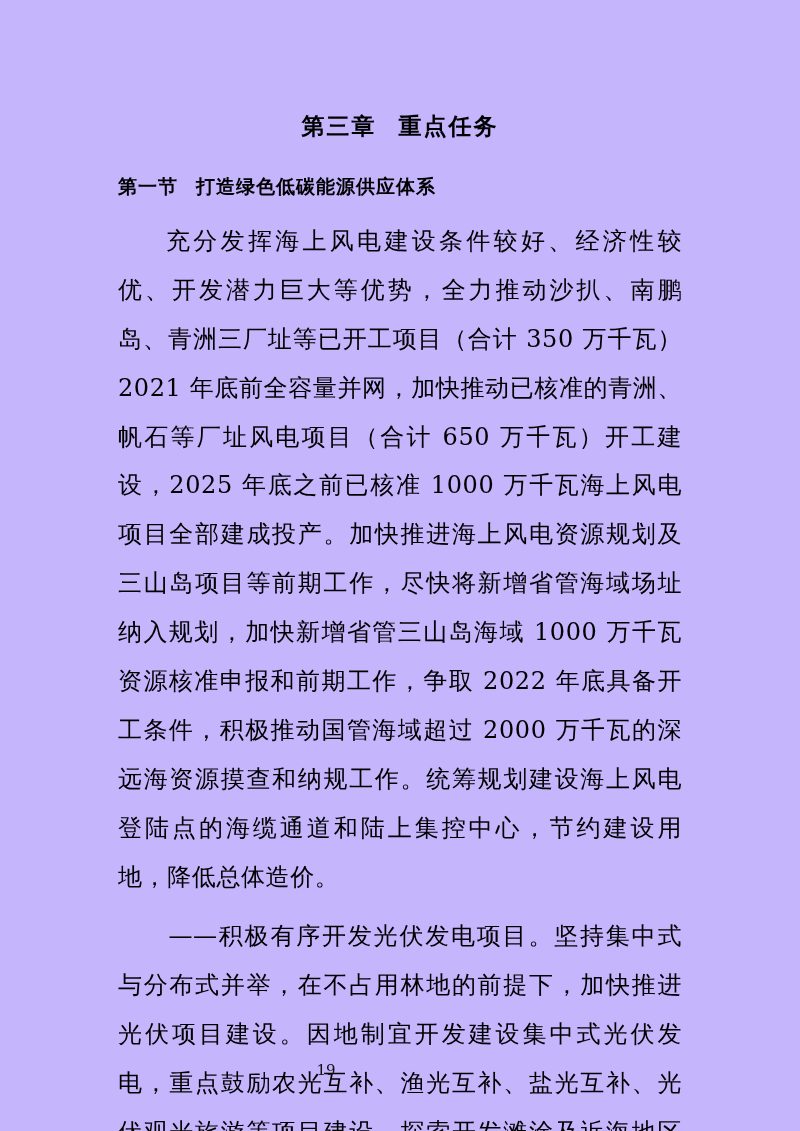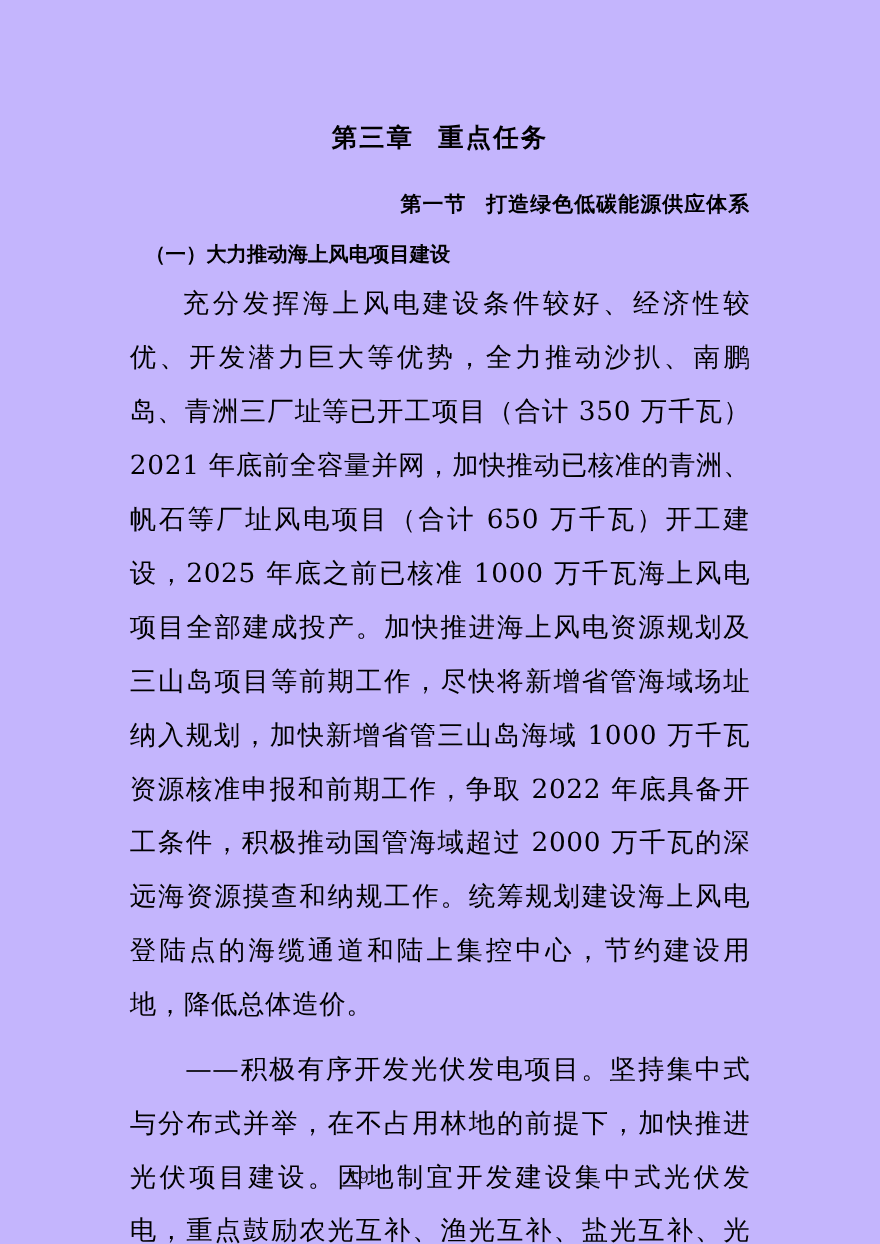--- a/index.html
+++ b/index.html
@@ -30,21 +30,21 @@
     font-weight: bold;
     letter-spacing: 2px;
     margin: 0 0 30px 0;
     line-height: 1.4;
   }
   .chapter-title .gap {
     display: inline-block;
     width: 22px;
   }
   .section-title {
-    text-align: right;
+    text-align: left;
     font-size: 19px;
     font-weight: bold;
     letter-spacing: 1px;
     margin: 0 0 16px 0;
     line-height: 1.5;
   }
   .section-title .gap {
     display: inline-block;
     width: 18px;
   }
@@ -93,21 +93,20 @@
 <div class="page">
 
   <h1 class="chapter-title">
     <span>第三章</span><span class="gap"></span><span>重点任务</span>
   </h1>
 
   <h2 class="section-title">
     <span>第一节</span><span class="gap"></span><span>打造绿色低碳能源供应体系</span>
   </h2>
 
-  <h3 class="subsection-title indent1">（一）大力推动海上风电项目建设</h3>
 
   <p class="body-text">充分发挥海上风电建设条件较好、经济性较优、开发潜力巨大等优势，全力推动沙扒、南鹏岛、青洲三厂址等已开工项目（合计 350 万千瓦）2021 年底前全容量并网，加快推动已核准的青洲、帆石等厂址风电项目（合计 650 万千瓦）开工建设，2025 年底之前已核准 1000 万千瓦海上风电项目全部建成投产。加快推进海上风电资源规划及三山岛项目等前期工作，尽快将新增省管海域场址纳入规划，加快新增省管三山岛海域 1000 万千瓦资源核准申报和前期工作，争取 2022 年底具备开工条件，积极推动国管海域超过 2000 万千瓦的深远海资源摸查和纳规工作。统筹规划建设海上风电登陆点的海缆通道和陆上集控中心，节约建设用地，降低总体造价。</p>
 
   <div class="block-gap"></div>
 
 
   <p class="body-text nospace">——积极有序开发光伏发电项目。坚持集中式与分布式并举，在不占用林地的前提下，加快推进光伏项目建设。因地制宜开发建设集中式光伏发电，重点鼓励农光互补、渔光互补、盐光互补、光伏观光旅游等项目建设，探索开发滩涂及近海地区海面光伏。大力支持发展分布式光伏，积极推进光伏建筑一体化、屋顶光伏。“十四五”期间新增光伏项目 140 万千瓦左右。</p>
 
 </div>
 

